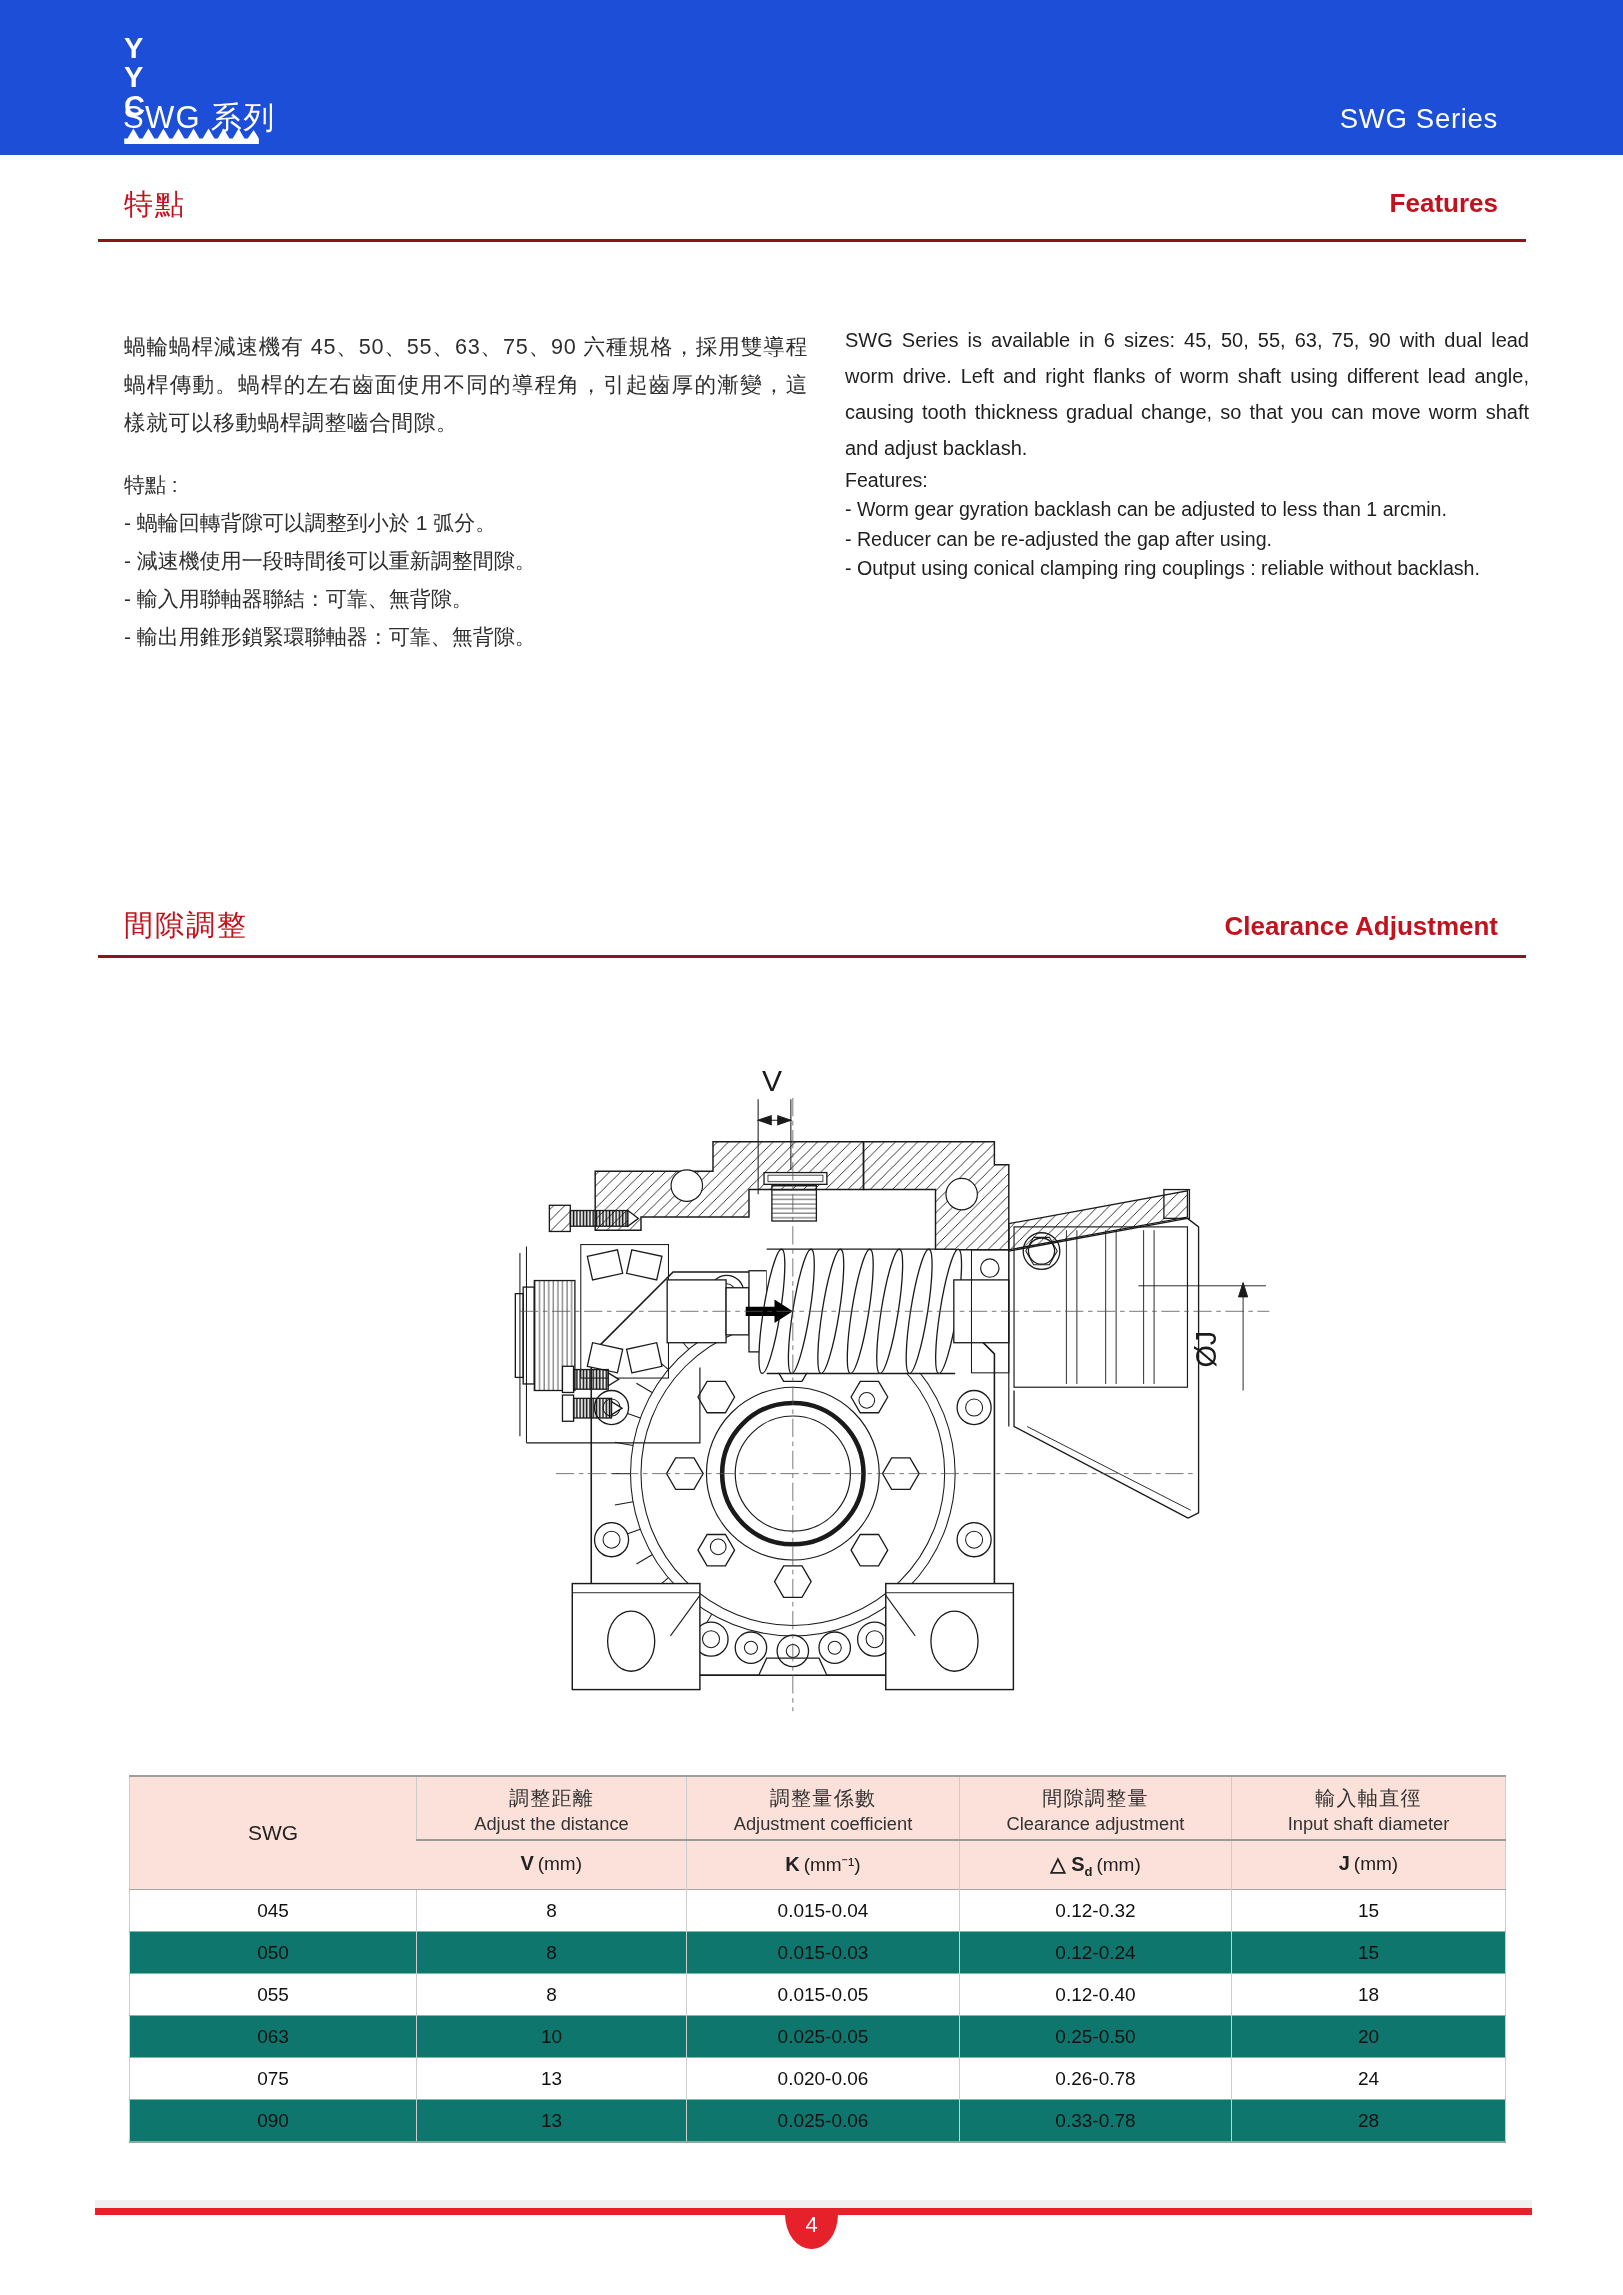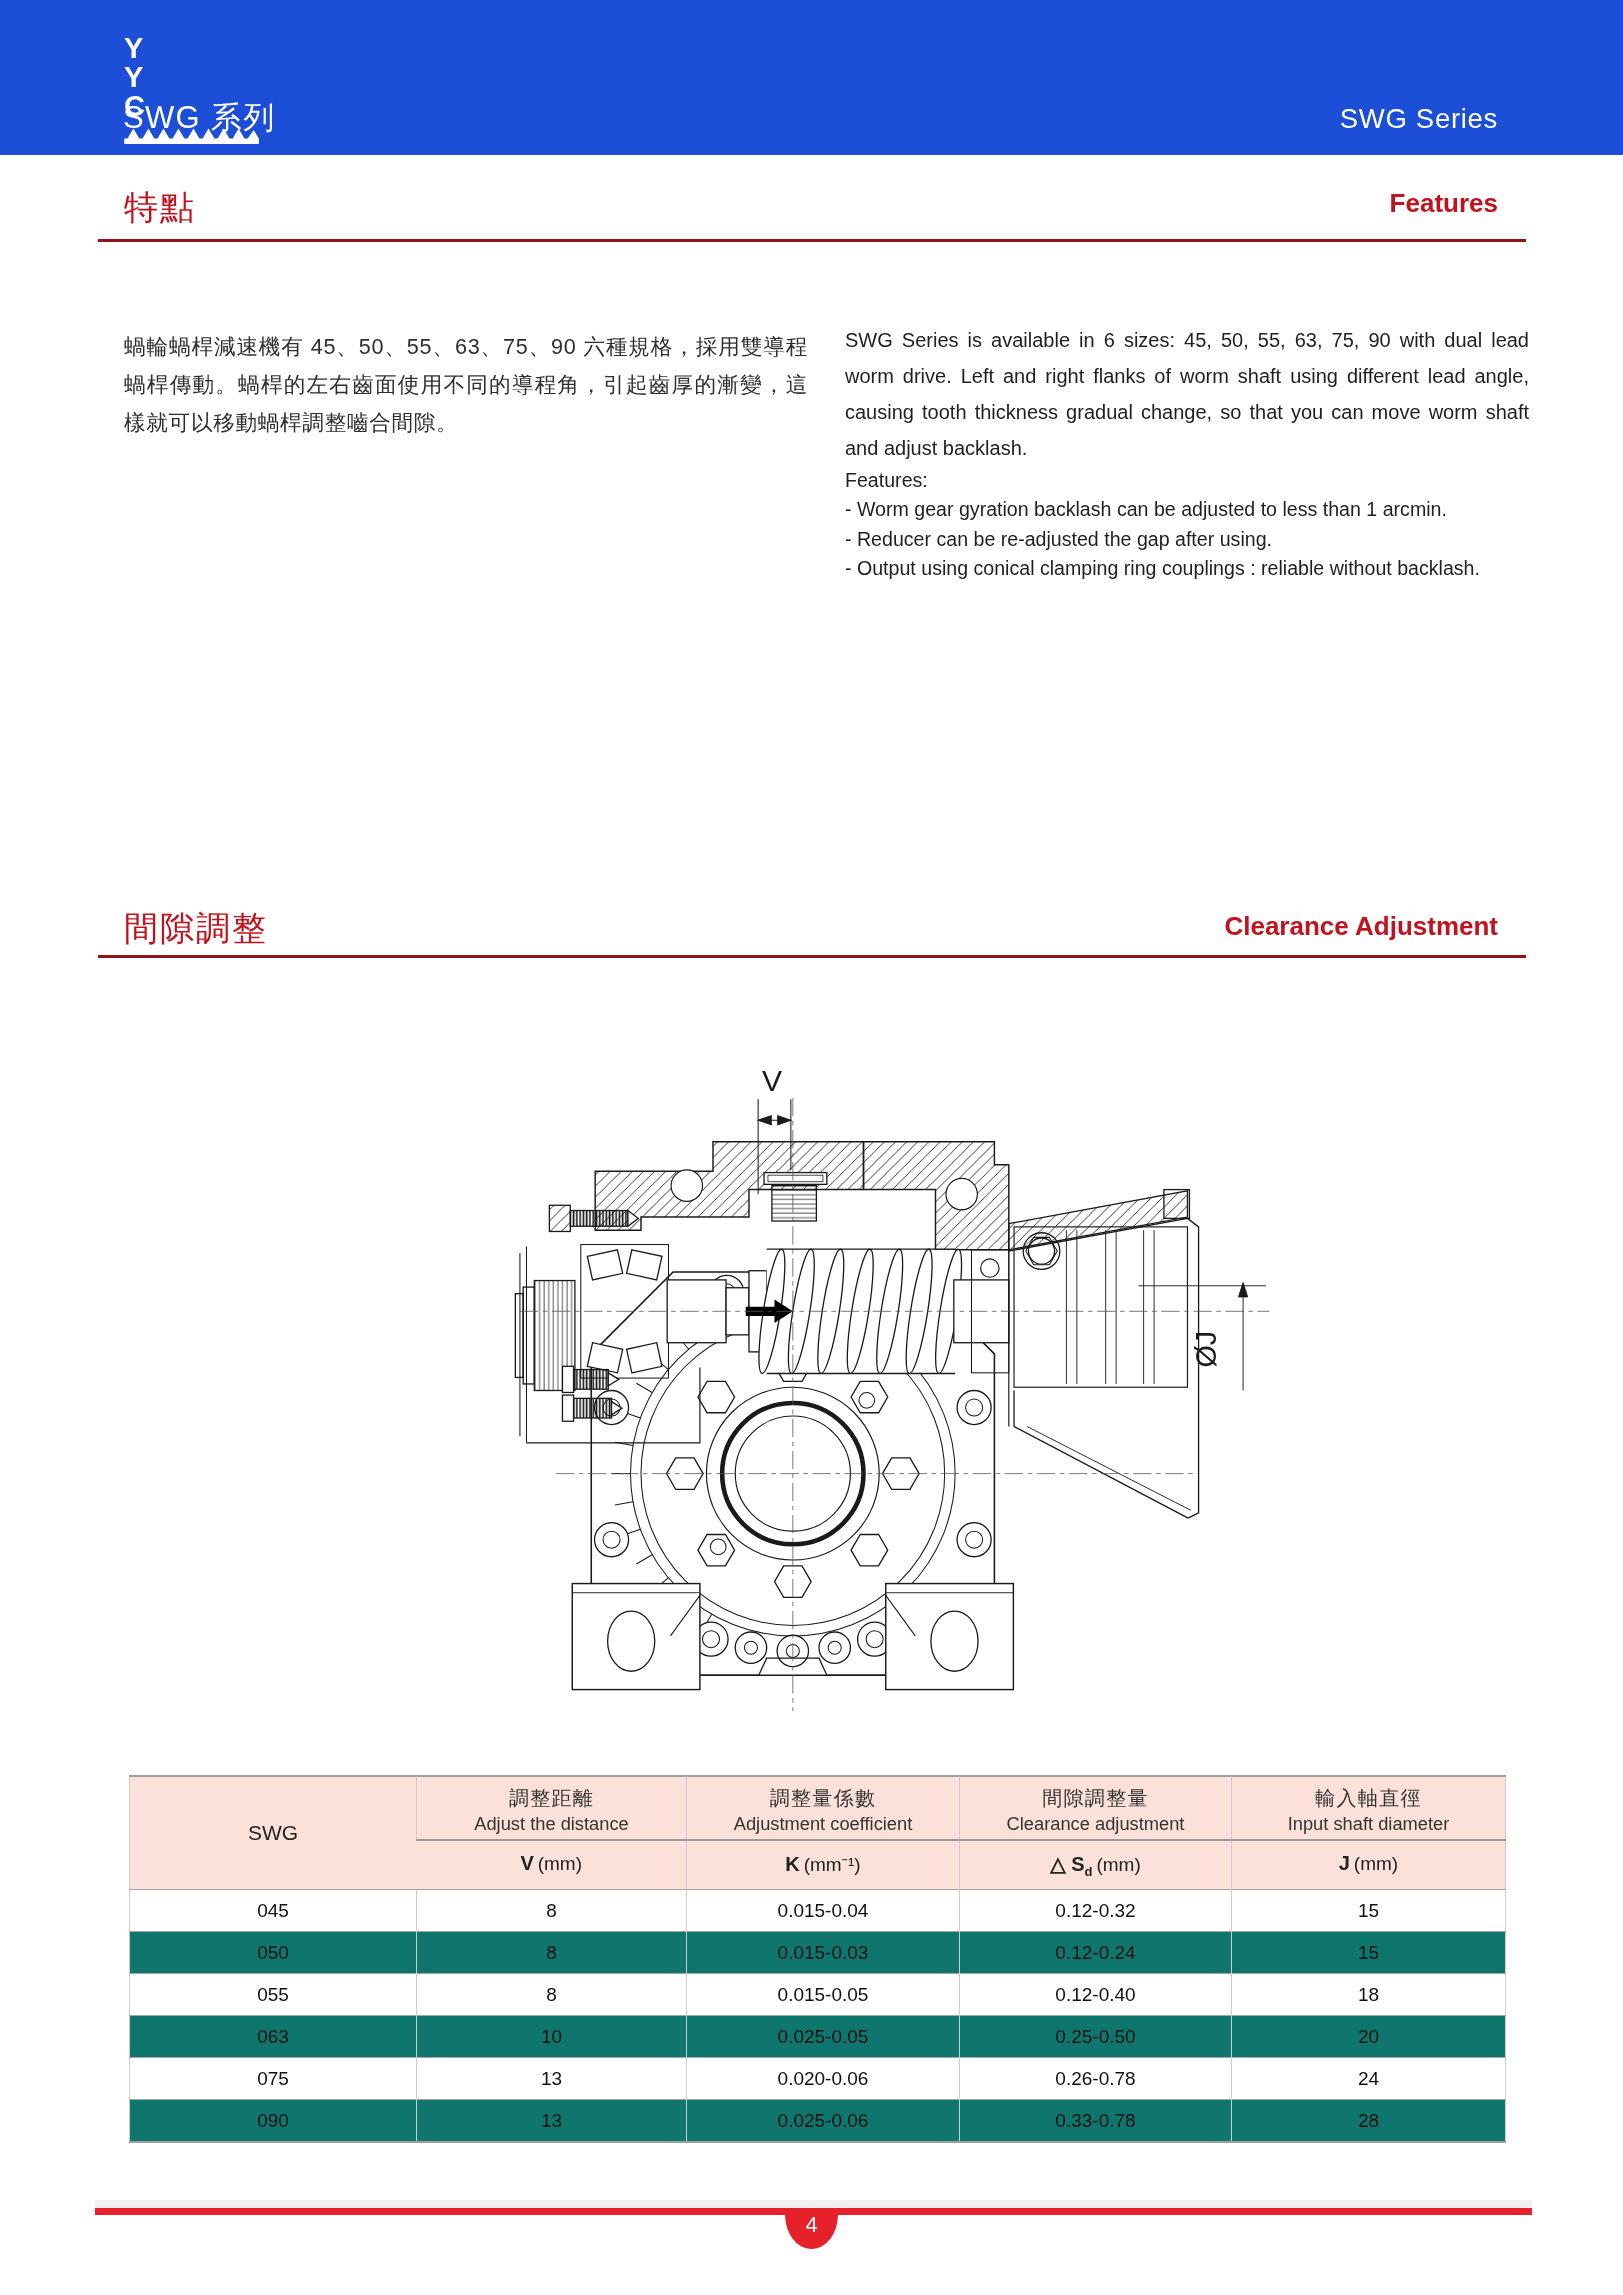--- a/index.html
+++ b/index.html
@@ -6,21 +6,21 @@
   .page{position:relative;width:1623px;height:2295px;background:#ffffff;overflow:hidden;
         font-family:"Liberation Sans", sans-serif;color:#222;}
   
   .banner{position:absolute;left:0;top:0;width:1623px;height:155px;background:#1d4ed8;}
   .logo{position:absolute;left:124px;top:34px;width:151px;color:#fff;}
   .logo-letters{font-size:29px;font-weight:bold;letter-spacing:38px;color:#fff;line-height:1;}
   .logo-rack{margin-top:5.2px;}
   .banner-title-zh{position:absolute;left:123px;bottom:15.7px;font-size:31px;color:#fff;letter-spacing:1.3px;}
   .banner-title-en{position:absolute;right:125px;bottom:19.6px;font-size:27.5px;color:#fff;letter-spacing:0.7px;}
   
-  .sec-head-zh{position:absolute;left:124px;font-size:34px;color:#c1121d;letter-spacing:2px;}
+  .sec-head-zh{position:absolute;left:124px;font-size:29px;color:#c1121d;letter-spacing:2px;}
   .sec-head-en{position:absolute;right:125px;font-size:26px;color:#c1121d;font-weight:bold;}
   .rule{position:absolute;left:98px;width:1428px;height:3.3px;background:#8d1517;}
   
   .intro-zh{position:absolute;left:124px;top:306px;width:684px;font-size:21.6px;line-height:1.76;
             color:#2e2e2e;text-align:justify;letter-spacing:0.7px;}
   .intro-en{position:absolute;left:845px;top:302px;width:684px;font-size:20px;line-height:1.80;
             color:#1f1f1f;text-align:justify;}
   .list-zh{position:absolute;left:124px;top:466px;font-size:21px;line-height:38px;color:#2e2e2e;}
   .list-en{position:absolute;left:845px;top:466px;font-size:19.6px;line-height:29.4px;color:#1f1f1f;}
   
@@ -69,20 +69,27 @@
     <div class="banner-title-en">SWG Series</div>
   </header>
 
   <div class="sec-head-zh" style="top:185px;">特點</div>
   <div class="sec-head-en" style="top:188px;">Features</div>
   <div class="rule" style="top:239px;"></div>
 
   <p class="intro-zh">蝸輪蝸桿減速機有 45、50、55、63、75、90 六種規格，採用雙導程蝸桿傳動。蝸桿的左右齒面使用不同的導程角，引起齒厚的漸變，這樣就可以移動蝸桿調整嚙合間隙。</p>
   <p class="intro-en">SWG Series is available in 6 sizes: 45, 50, 55, 63, 75, 90 with dual lead worm drive. Left and right flanks of worm shaft using different lead angle, causing tooth thickness gradual change, so that you can move worm shaft and adjust backlash.</p>
 
+  <div class="list-zh">
+    <div>特點 :</div>
+    <div>- 蝸輪回轉背隙可以調整到小於 1 弧分。</div>
+    <div>- 減速機使用一段時間後可以重新調整間隙。</div>
+    <div>- 輸入用聯軸器聯結：可靠、無背隙。</div>
+    <div>- 輸出用錐形鎖緊環聯軸器：可靠、無背隙。</div>
+  </div>
   <div class="list-en">
     <div>Features:</div>
     <div>- Worm gear gyration backlash can be adjusted to less than 1 arcmin.</div>
     <div>- Reducer can be re-adjusted the gap after using.</div>
     <div>- Output using conical clamping ring couplings : reliable without backlash.</div>
   </div>
 
   <div class="sec-head-zh" style="top:906px;">間隙調整</div>
   <div class="sec-head-en" style="top:911px;">Clearance Adjustment</div>
   <div class="rule" style="top:955px;"></div>

